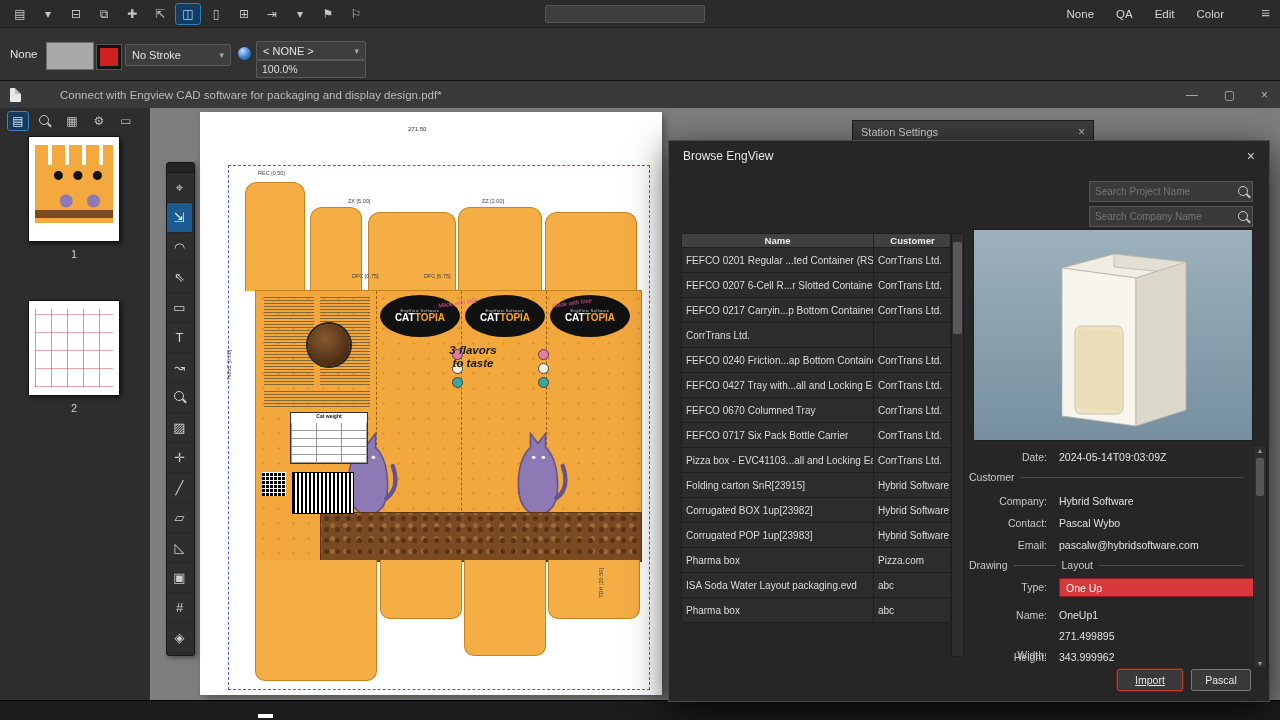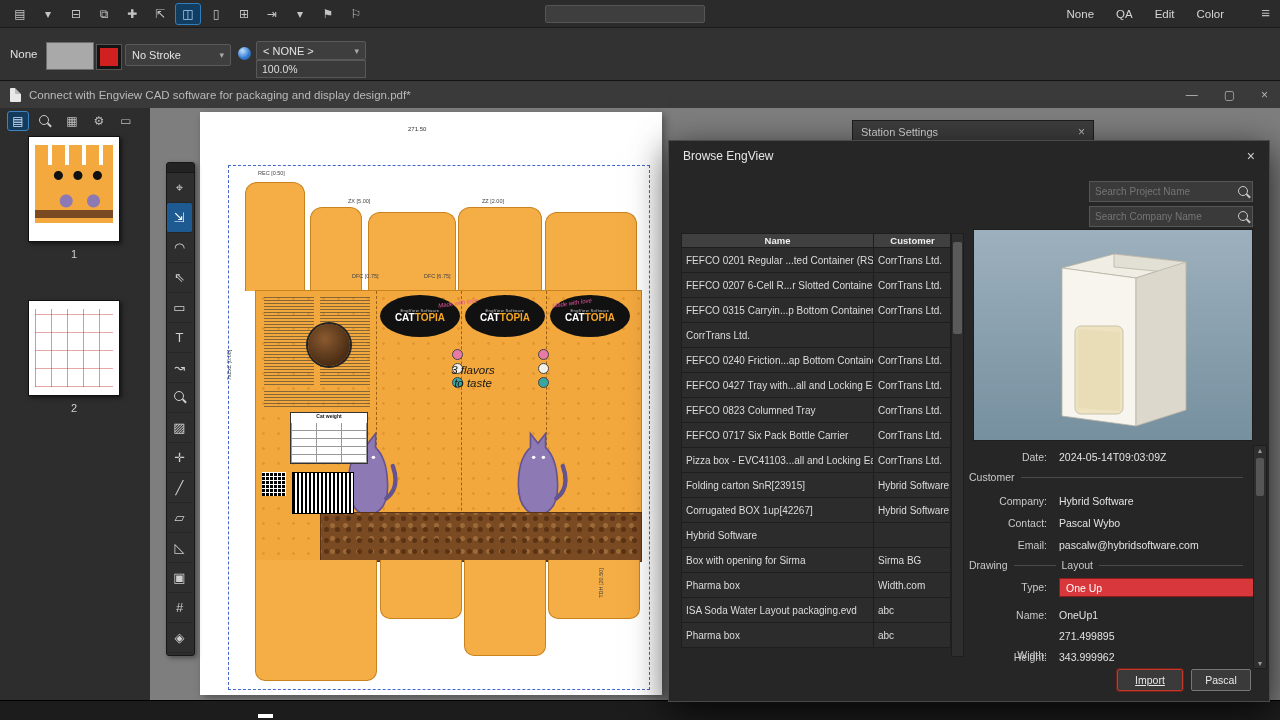--- a/index.html
+++ b/index.html
@@ -23,21 +23,21 @@
   #swatch-gray{left:46px;top:14px;width:46px;height:26px;background:#a9a9a9;border:1px solid #6b6b6b;}
   #swatch-red{left:97px;top:17px;width:18px;height:18px;background:#d02020;border:3px solid #141414;outline:1px solid #555;}
   .dd{background:#3e3e3e;border:1px solid #5a5a5a;color:#e3e3e3;font-size:11px;display:flex;align-items:center;padding:0 6px;border-radius:2px;}
   .dd::after{content:"▾";margin-left:auto;color:#aaa;font-size:9px;padding-left:8px;}
   #stroke-dd{left:125px;top:16px;width:92px;height:20px;}
   #sphere{left:238px;top:19px;width:13px;height:13px;border-radius:50%;background:radial-gradient(circle at 35% 30%,#bfe2ff,#3a7fd5 55%,#174a8c);}
   #profile-dd{left:256px;top:13px;width:96px;height:17px;}
   #zoom-field{left:256px;top:32px;width:98px;height:16px;background:#3a3a3a;border:1px solid #585858;color:#ddd;font-size:10.5px;padding:0 5px;}
 
   
-  #doc-titlebar{left:0;top:81px;width:1280px;height:27px;background:#3a3a3a;border-bottom:1px solid #1c1c1c;display:flex;align-items:center;}
+  #doc-titlebar{left:0;top:81px;width:1280px;height:27px;background:#3a3a3a;border-bottom:1px solid #1c1c1c;display:flex;align-items:center;gap:31px;}
   #doc-icon{width:11px;height:14px;background:#e8e8e8;margin:0 8px 0 10px;border-radius:1px;position:relative;}
   #doc-icon::after{content:"";position:absolute;right:0;top:0;border:3px solid #3a3a3a;border-left-color:#bdbdbd;border-bottom-color:#bdbdbd;}
   #doc-title{font-size:11.5px;color:#b9b9b9;}
   #win-controls{position:absolute;right:12px;top:0;height:27px;display:flex;align-items:center;gap:26px;color:#b5b5b5;font-size:12px;}
 
   
   #pages-panel{left:0;top:108px;width:150px;height:592px;background:#2d2d2d;border-right:1px solid #1b1b1b;}
   #panel-icons{position:absolute;left:8px;top:4px;display:flex;gap:7px;}
   .p-icon{width:20px;height:18px;display:flex;align-items:center;justify-content:center;color:#bdbdbd;font-size:12px;border-radius:2px;}
   .p-icon.active{outline:1px solid #3d84c6;background:#143a5c;color:#cfe6ff;}
@@ -79,21 +79,21 @@
   .art{position:absolute;}
   #die-border{left:28px;top:53px;width:420px;height:523px;border:1px dashed #4466cc;}
   .flap{position:absolute;background:#f5ad45;border:1px solid #c8821e;border-bottom:none;border-radius:12px 12px 0 0;}
   #art-body{left:55px;top:178px;width:385px;height:270px;background:#f3a83e;border:1px solid #c8821e;
       background-image:radial-gradient(#e0952e 1px,transparent 1.6px);background-size:15px 15px;}
   .panel-sep{position:absolute;top:0;bottom:0;border-left:1px dashed rgba(140,85,10,.85);}
   .oval{position:absolute;width:80px;height:42px;background:#111;border-radius:50%;display:flex;flex-direction:column;align-items:center;justify-content:center;line-height:1.05;}
   .oval .tiny{font-size:4px;color:#cfcfcf;letter-spacing:.4px;}
   .oval .brand{font-size:10px;font-weight:bold;color:#fff;}
   .oval .brand b{color:#f5a623;}
-  #tagline{left:212px;top:232px;width:122px;text-align:center;color:#161616;font-weight:normal;font-size:11.5px;line-height:1.15;font-style:italic;margin-top:20px;}
+  #tagline{left:212px;top:232px;width:122px;text-align:center;color:#161616;font-weight:bold;font-size:11.5px;line-height:1.15;font-style:italic;}
   #bowl{left:108px;top:212px;width:42px;height:42px;border-radius:50%;background:radial-gradient(circle at 40% 35%,#8a5a30,#4a2d14 70%);box-shadow:0 0 0 2px #222;}
   .cat{position:absolute;width:66px;height:108px;}
   #kibble{left:120px;top:400px;width:320px;height:48px;background:#7a4a22;
       background-image:radial-gradient(#5a3314 2px,transparent 3px),radial-gradient(#9c6a38 2px,transparent 3px);
       background-size:11px 11px,13px 13px;background-position:0 0,5px 6px;border:1px solid #5a3314;}
   .tblock{position:absolute;background:repeating-linear-gradient(#6a5636 0 1px,transparent 1px 3px);opacity:.8;}
   #weight-box{left:90px;top:300px;width:76px;height:50px;background:#fff;border:1px solid #333;font-size:5px;color:#111;text-align:center;}
   #weight-box .grid{position:absolute;left:0;right:0;top:10px;bottom:0;
       background:repeating-linear-gradient(0deg,#999 0 1px,transparent 1px 8px),repeating-linear-gradient(90deg,#999 0 1px,transparent 1px 25px);}
   #barcode{left:92px;top:360px;width:60px;height:40px;background:repeating-linear-gradient(90deg,#000 0 2px,#fff 2px 4px);border:1px solid #000;}
@@ -370,64 +370,61 @@
 
     <div class="trow">
           <div class="tcell">FEFCO 0201 Regular ...ted Container (RSC)</div>
           <div class="tcell">CorrTrans Ltd.</div>
         </div>
         <div class="trow">
           <div class="tcell">FEFCO 0207 6-Cell R...r Slotted Container</div>
           <div class="tcell">CorrTrans Ltd.</div>
         </div>
         <div class="trow">
-          <div class="tcell">FEFCO 0315 Carryin...p Bottom Container</div>
+          <div class="tcell">FEFCO 0217 Carryin...p Bottom Container</div>
           <div class="tcell">CorrTrans Ltd.</div>
         </div>
         <div class="trow">
           <div class="tcell">CorrTrans Ltd.</div>
         </div>
         <div class="trow">
           <div class="tcell">FEFCO 0240 Friction...ap Bottom Container</div>
           <div class="tcell">CorrTrans Ltd.</div>
         </div>
         <div class="trow">
           <div class="tcell">FEFCO 0427 Tray with...all and Locking Ears</div>
           <div class="tcell">CorrTrans Ltd.</div>
         </div>
         <div class="trow">
-          <div class="tcell">FEFCO 0823 Columned Tray</div>
+          <div class="tcell">FEFCO 0670 Columned Tray</div>
           <div class="tcell">CorrTrans Ltd.</div>
         </div>
         <div class="trow">
           <div class="tcell">FEFCO 0717 Six Pack Bottle Carrier</div>
           <div class="tcell">CorrTrans Ltd.</div>
         </div>
         <div class="trow">
           <div class="tcell">Pizza box - EVC41103...all and Locking Ears</div>
           <div class="tcell">CorrTrans Ltd.</div>
         </div>
         <div class="trow">
           <div class="tcell">Folding carton SnR[23915]</div>
           <div class="tcell">Hybrid Software</div>
         </div>
         <div class="trow">
-          <div class="tcell">Corrugated BOX 1up[42267]</div>
+          <div class="tcell">Corrugated BOX 1up[23982]</div>
           <div class="tcell">Hybrid Software</div>
         </div>
         <div class="trow">
+          <div class="tcell">Corrugated POP 1up[23983]</div>
           <div class="tcell">Hybrid Software</div>
         </div>
         <div class="trow">
-          <div class="tcell">Box with opening for Sirma</div>
-          <div class="tcell">Sirma BG</div>
-        </div>
-        <div class="trow">
           <div class="tcell">Pharma box</div>
-          <div class="tcell">Width.com</div>
+          <div class="tcell">Pizza.com</div>
         </div>
         <div class="trow">
           <div class="tcell">ISA Soda Water Layout packaging.evd</div>
           <div class="tcell">abc</div>
         </div>
         <div class="trow">
           <div class="tcell">Pharma box</div>
           <div class="tcell">abc</div>
         </div>
       </div>

